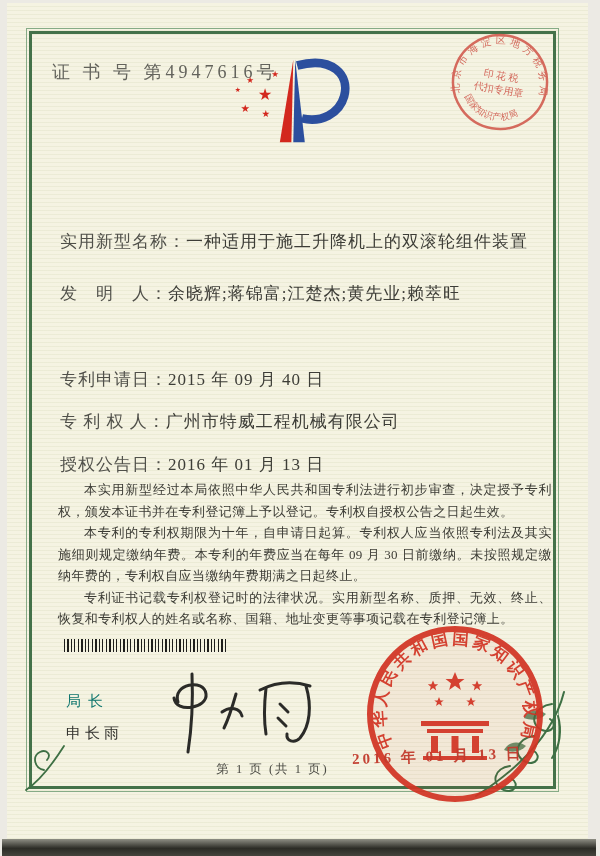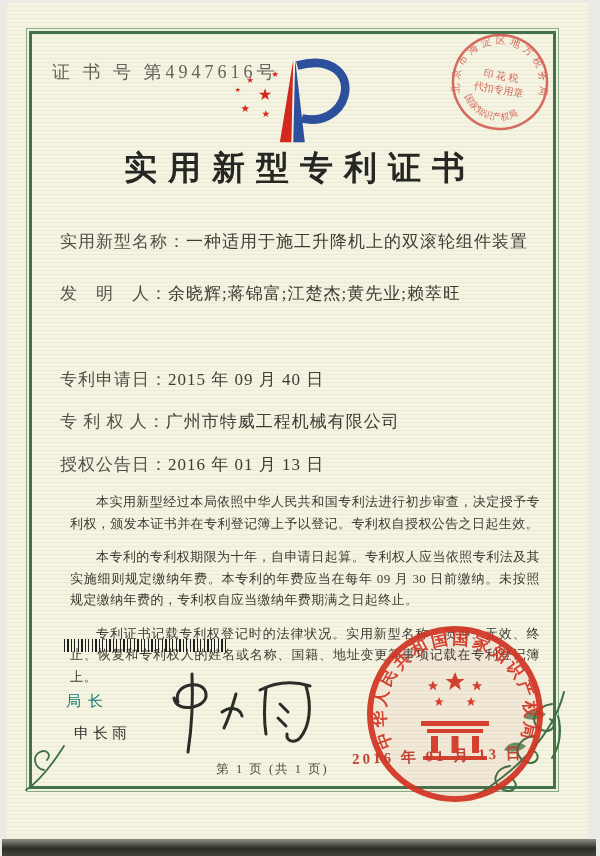--- a/index.html
+++ b/index.html
@@ -15,30 +15,30 @@
   .cert-no{position:absolute;left:52px;top:60px;font-size:18px;letter-spacing:4px;color:#63635c;}
   .logo{position:absolute;left:232px;top:54px;width:136px;height:96px;}
   .tax-stamp{position:absolute;left:448px;top:30px;width:104px;height:104px;opacity:.82;transform:rotate(10deg);}
   .title{position:absolute;left:0;top:146px;width:600px;text-align:center;
     font-size:33px;font-weight:bold;letter-spacing:11px;color:#262622;}
   .field-row{position:absolute;left:60px;width:492px;font-size:17px;color:#45453e;letter-spacing:1px;white-space:nowrap;}
   .field-label{color:#50504a;}
   .field-value{color:#3d3d37;}
   .r1{top:230px}.r2{top:282px}.r3{top:325px}.r4{top:368px}.r5{top:410px}.r6{top:453px}
   .paras{position:absolute;left:58px;top:479px;width:494px;}
-  .paras p{margin:12px;font-size:13px;line-height:21.5px;letter-spacing:0.4px;
+  .paras p{margin:0;font-size:13px;line-height:21.5px;letter-spacing:0.4px;
     text-align:justify;text-indent:2em;color:#3b3b34;}
   .barcode{position:absolute;left:64px;top:639px;width:162px;height:13px;
     background:repeating-linear-gradient(90deg,
       #1e1e1c 0px,#1e1e1c 1.5px,transparent 1.5px,transparent 3px,
       #1e1e1c 3px,#1e1e1c 5.5px,transparent 5.5px,transparent 7px,
       #1e1e1c 7px,#1e1e1c 8px,transparent 8px,transparent 10.5px,
       #1e1e1c 10.5px,#1e1e1c 11.5px,transparent 11.5px,transparent 14px);}
   .sig-title{position:absolute;left:66px;top:692px;font-size:15px;letter-spacing:7px;color:#0f766e;font-family:"Liberation Sans","DejaVu Sans",sans-serif;}
-  .sig-name{position:absolute;left:66px;top:724px;font-size:15px;letter-spacing:4px;color:#33332e;font-family:"Liberation Sans","DejaVu Sans",sans-serif;margin-left:8px;}
+  .sig-name{position:absolute;left:66px;top:724px;font-size:15px;letter-spacing:4px;color:#33332e;font-family:"Liberation Sans","DejaVu Sans",sans-serif;}
   .sig-script{position:absolute;left:148px;top:664px;width:180px;height:95px;z-index:3;}
   .seal{position:absolute;left:363px;top:622px;width:184px;height:184px;z-index:5;opacity:.93;}
   .seal-date{position:absolute;left:352px;top:747px;z-index:6;color:#c23a2c;font-size:15px;
     letter-spacing:3px;font-weight:bold;transform:rotate(-2deg);opacity:.95;}
   .footer-page{position:absolute;left:0;top:761px;width:545px;text-align:center;
     font-size:12.5px;letter-spacing:2px;color:#4b4b44;}
   .orn-br{position:absolute;left:468px;top:690px;width:100px;height:112px;z-index:4;}
   .orn-bl{position:absolute;left:24px;top:740px;width:46px;height:52px;z-index:4;}
 </style>
 </head>
@@ -72,21 +72,20 @@
       <path id="taxTop" d="M 14,70 A 41 41 0 1 1 90,70"></path>
       <path id="taxBottom" d="M 19.8,72.1 A 38 38 0 0 0 84.2,72.1"></path>
     </defs>
     <circle cx="52" cy="52" r="47" fill="none" stroke="#cf4e42" stroke-width="2.5"></circle>
     <text fill="#cc4a3e" font-size="10"><textPath href="#taxTop" textLength="148">北京市海淀区地方税务局</textPath></text>
     <text fill="#cc4a3e" font-size="9"><textPath href="#taxBottom" textLength="64">国家知识产权局</textPath></text>
     <text x="52" y="49" text-anchor="middle" fill="#cc4a3e" font-size="10">印 花 税</text>
     <text x="52" y="63" text-anchor="middle" fill="#cc4a3e" font-size="10">代扣专用章</text>
   </svg>
 
-  <div class="title">实用新型专利证书</div>
 
   <div class="field-row r1">
     <span class="field-label">实用新型名称：</span><span class="field-value">一种适用于施工升降机上的双滚轮组件装置</span>
   </div>
   <div class="field-row r2">
     <span class="field-label">发　明　人：</span><span class="field-value">余晓辉;蒋锦富;江楚杰;黄先业;赖萃旺</span>
   </div>
   <div class="field-row r4">
     <span class="field-label">专利申请日：</span><span class="field-value">2015 年 09 月 40 日</span>
   </div>

